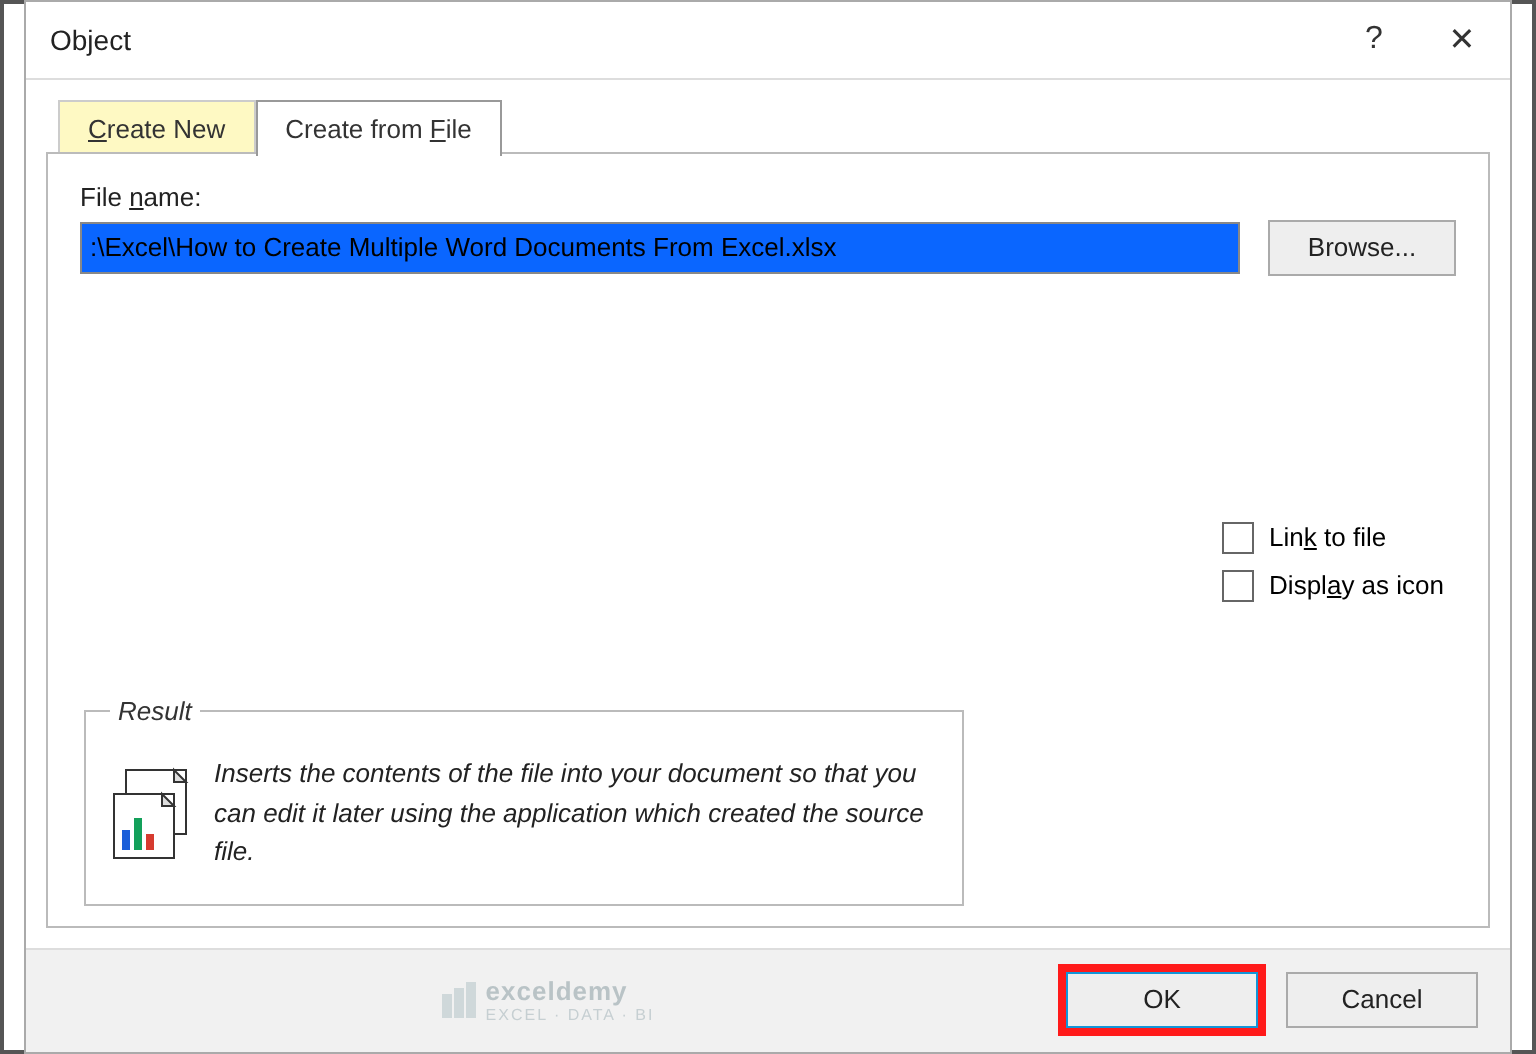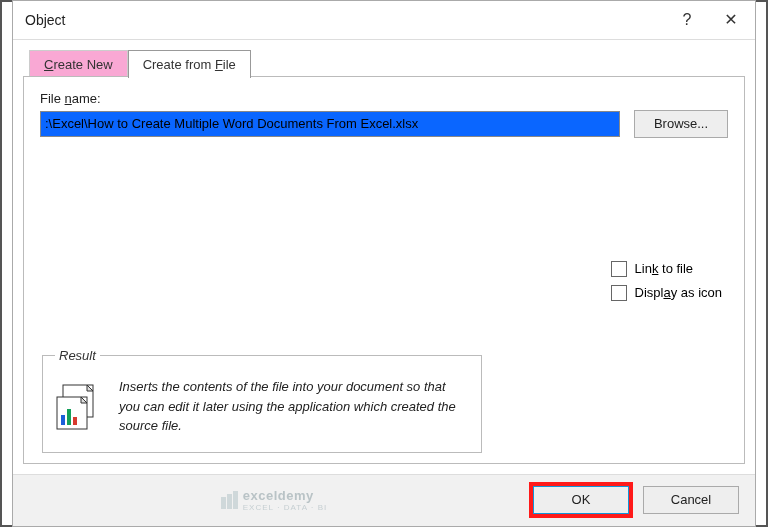--- a/index.html
+++ b/index.html
@@ -72,21 +72,21 @@
       border: 1px solid #bbb;
       border-bottom: none;
       background: #fff;
       color: #333;
       margin-right: 0;
       position: relative;
       top: 1px;
     }
     .tab .u { text-decoration: underline; }
     .tab.inactive {
-      background: #f9a8d4;
+      background: #fef9c3;
       border-color: #ccc;
       color: #333;
     }
     .tab.active {
       background: #fff;
       border-color: #999;
       z-index: 2;
     }
     .tabpanel {
       border: 1px solid #bbb;
@@ -136,21 +136,21 @@
     fieldset.result {
       position: absolute;
       bottom: 10px;
       left: 16px;
       width: 440px;
       border: 1px solid #bbb;
       padding: 14px 12px 16px 12px;
       font-style: italic;
     }
     fieldset.result legend { padding: 0 4px; color: #333; }
-    .result-inner { display: flex; gap: 12px; }
+    .result-inner { display: flex; gap: 0; }
     .result-icon { width: 52px; height: 52px; flex-shrink: 0; margin-top: 4px; }
     .result-text { color: #222; line-height: 1.5; font-size: 13px; }
     .footer {
       height: 54px;
       background: #f1f1f1;
       border-top: 1px solid #ddd;
       display: flex;
       align-items: center;
       padding: 0 16px;
       gap: 14px;

